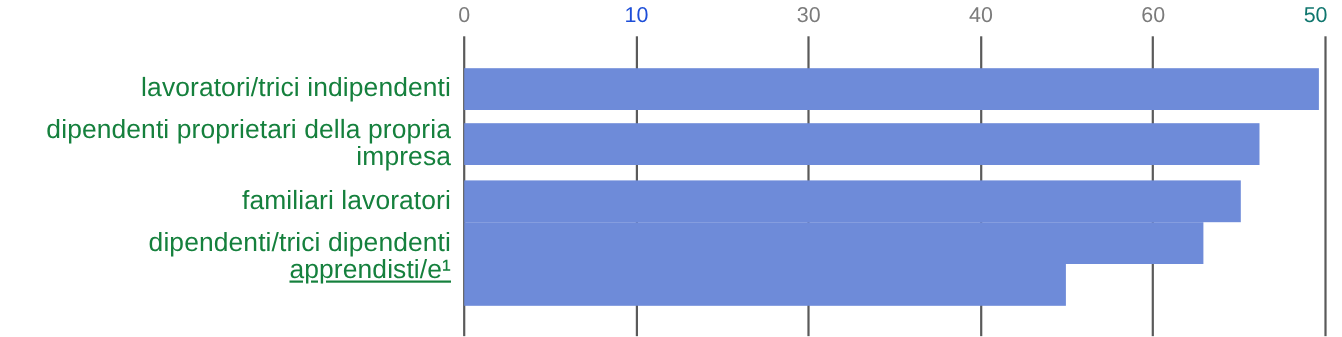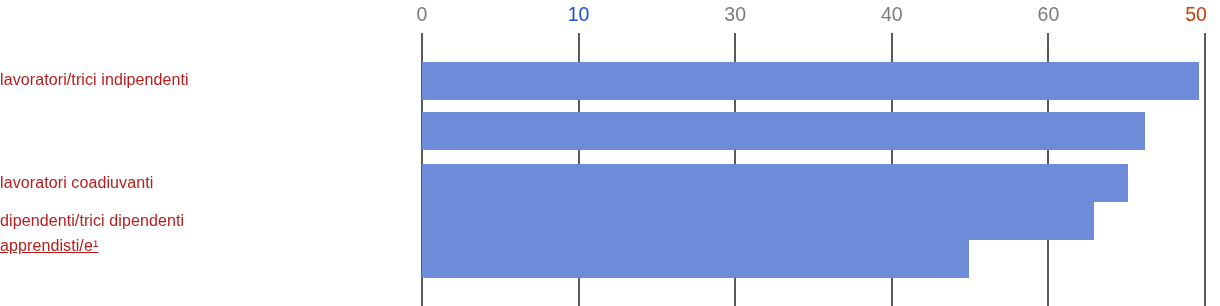--- a/index.html
+++ b/index.html
@@ -24,23 +24,23 @@
     position: absolute;
     left: 0;
     top: 0;
     width: 410px;
     height: 306px;
   }
   .cat-label {
     position: absolute;
     right: 0;
     width: 410px;
-    text-align: left;
-    color: #b91c1c;
-    font-size: 16px;
+    text-align: right;
+    color: #15803d;
+    font-size: 24px;
     line-height: 25px;
     letter-spacing: 0.1px;
     white-space: pre-line;
   }
 
   
   #plot-area {
     position: absolute;
     left: 422px;
     top: 0;
@@ -70,42 +70,44 @@
     background: #6e8bd9;
   }
 </style>
 </head>
 <body>
 
 <div id="chart-root">
 
   <div id="category-labels">
     <div class="cat-label" style="top:67px;">lavoratori/trici indipendenti</div>
-    <div class="cat-label" style="top:170px;">lavoratori coadiuvanti</div>
+    <div class="cat-label" style="top:105px;">dipendenti proprietari della propria
+impresa</div>
+    <div class="cat-label" style="top:170px;">familiari lavoratori</div>
     <div class="cat-label" style="top:208px;">dipendenti/trici dipendenti</div>
     <div class="cat-label" style="top:233px;text-decoration:underline;">apprendisti/e¹</div>
   </div>
 
   <div id="plot-area">
 
     <div id="gridlines">
         <div class="gridline" style="left: -1px; background: rgb(90, 90, 90);"></div>
         <div class="gridline" style="left: 155.6px; background: rgb(90, 90, 90);"></div>
         <div class="gridline" style="left: 312.2px; background: rgb(90, 90, 90);"></div>
         <div class="gridline" style="left: 468.8px; background: rgb(90, 90, 90);"></div>
         <div class="gridline" style="left: 625.4px; background: rgb(90, 90, 90);"></div>
         <div class="gridline" style="left: 782px; background: rgb(90, 90, 90);"></div>
       </div>
     <div id="tick-labels">
         <div class="axis-tick-label" style="left: 0px; color: rgb(123, 123, 123);">0</div>
         <div class="axis-tick-label" style="left: 156.6px; color: #1d4ed8;">10</div>
         <div class="axis-tick-label" style="left: 313.2px; color: rgb(123, 123, 123);">30</div>
         <div class="axis-tick-label" style="left: 469.8px; color: rgb(123, 123, 123);">40</div>
         <div class="axis-tick-label" style="left: 626.4px; color: rgb(123, 123, 123);">60</div>
-        <div class="axis-tick-label" style="left: 774px; color: #c2410c;">50</div>
+        <div class="axis-tick-label" style="left: 774px; color: #0f766e;">50</div>
       </div>
     <div id="bars">
         <div class="bar" style="left: 0px; top: 62px; width: 776.736px; background: rgb(110, 139, 217);"></div>
         <div class="bar" style="left: 0px; top: 112px; width: 723.492px; background: rgb(110, 139, 217);"></div>
         <div class="bar" style="left: 0px; top: 164px; width: 706.266px; background: rgb(110, 139, 217);"></div>
         <div class="bar" style="left: 0px; top: 202px; width: 671.814px; background: rgb(110, 139, 217);"></div>
         <div class="bar" style="left: 0px; top: 240px; width: 546.534px; background: rgb(110, 139, 217);"></div>
       </div>
 
   </div>

